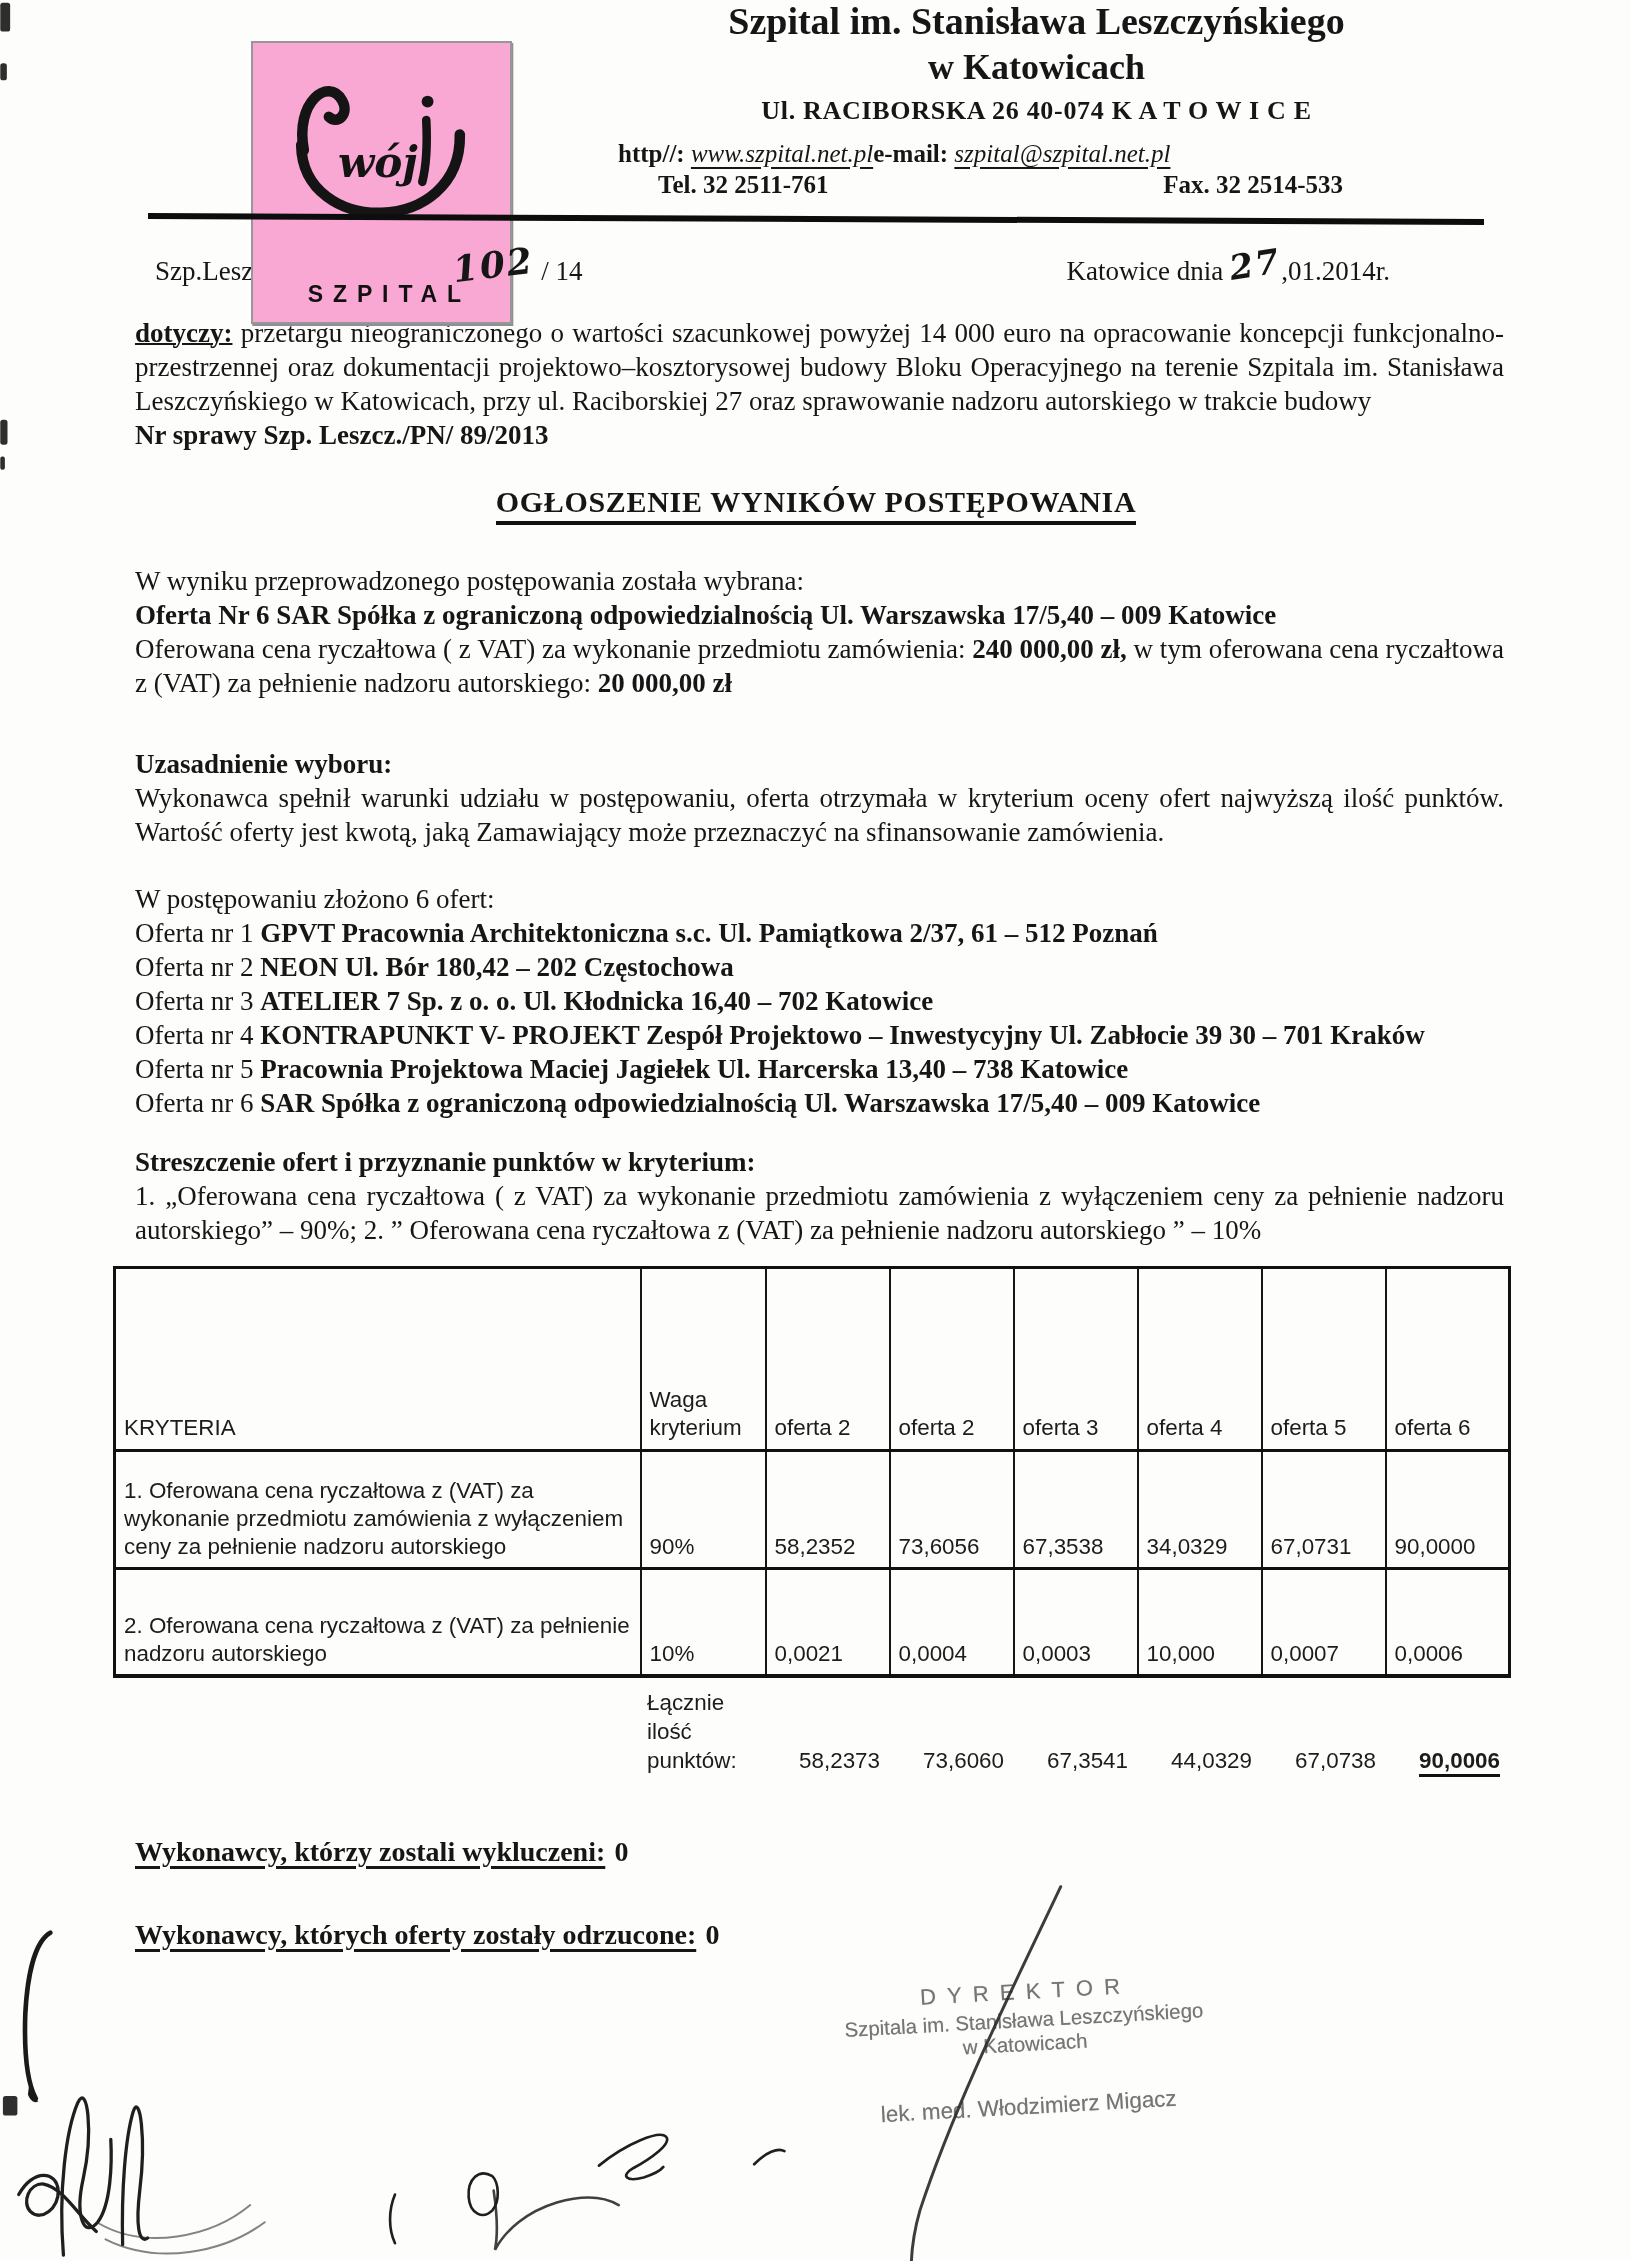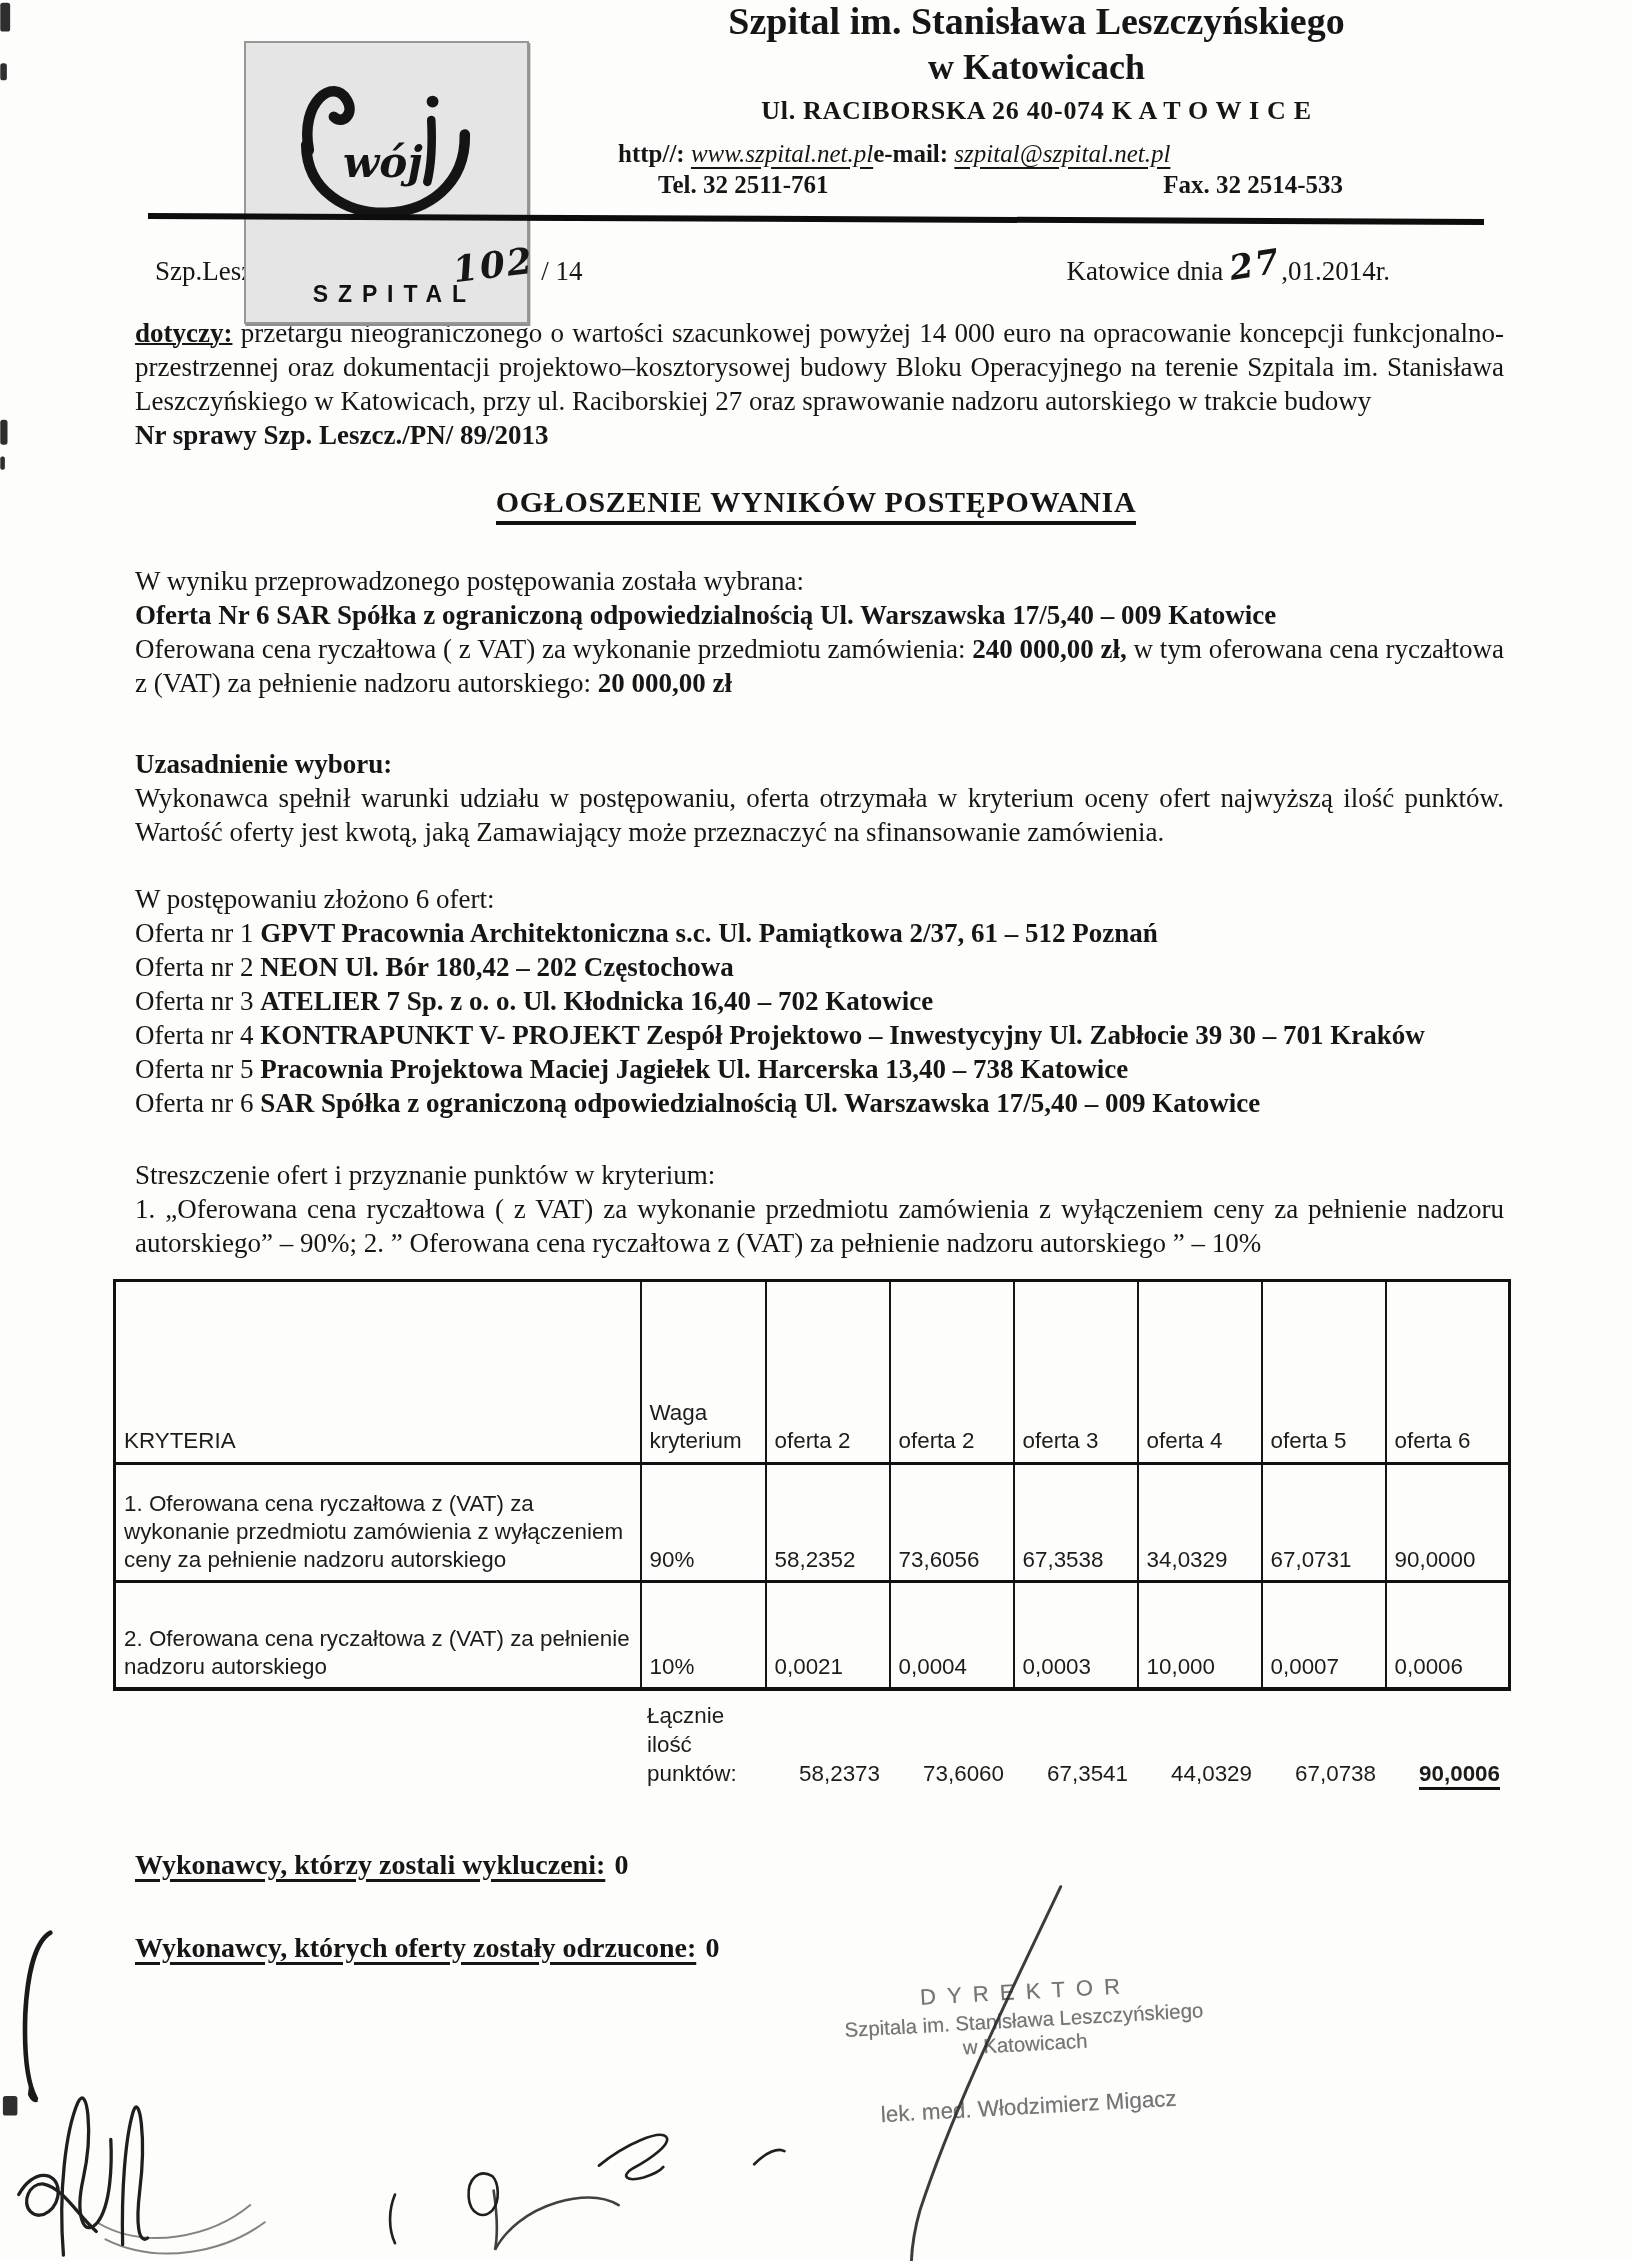--- a/index.html
+++ b/index.html
@@ -6,22 +6,22 @@
   .page{
     position:relative;
     width:1632px;height:2261px;
     background:#fdfdfc;
     overflow:hidden;
     font-family:"Liberation Serif","DejaVu Serif",serif;
     color:#161616;
   }
   
   .logo{
-    position:absolute;left:244px;top:41px;width:285px;height:283px;
-    background:#e5e5e5;
+    position:absolute;left:251px;top:41px;width:261px;height:283px;
+    background:#f9a8d4;
     box-shadow:inset 0 0 0 2px #979797, 1.3px 2px 0 #8f8f8f;
   }
   .logo svg{width:100%;height:100%;display:block;}
   .header-text{
     margin:0 118px 0 559px;
     text-align:center;
     line-height:1.12;
   }
   .h-title1{font-size:38px;font-weight:bold;}
   .h-title2{font-size:36px;font-weight:bold;margin-top:4px;}
@@ -70,21 +70,21 @@
     font-size:30px;font-weight:bold;letter-spacing:0.7px;
     border-bottom:4px solid #111;
     padding-bottom:2.6px;
   }
   .result-par{margin-top:39px;text-align:justify;}
   .b{font-weight:bold;}
   .just-head{margin-top:47px;font-weight:bold;}
   .just-par{text-align:justify;}
   .offers-intro{margin-top:33px;}
   .offer-line{text-align:left;}
-  .crit-head{margin-top:38px;font-weight:normal;}
+  .crit-head{margin-top:25px;font-weight:bold;}
   .crit-par{text-align:justify;}
   
   .tbl-wrap{margin:18.4px 0 0 113px;width:1397px;font-family:"Liberation Sans","DejaVu Sans",sans-serif;}
   table.crit{
     border-collapse:collapse;table-layout:fixed;width:1397px;
     font-size:22.4px;line-height:28px;color:#1c1c1c;
   }
   table.crit td{
     border:2px solid #161616;
     vertical-align:bottom;

